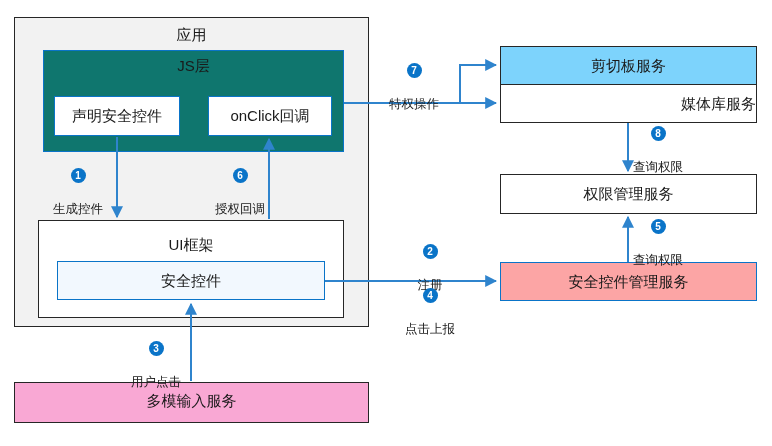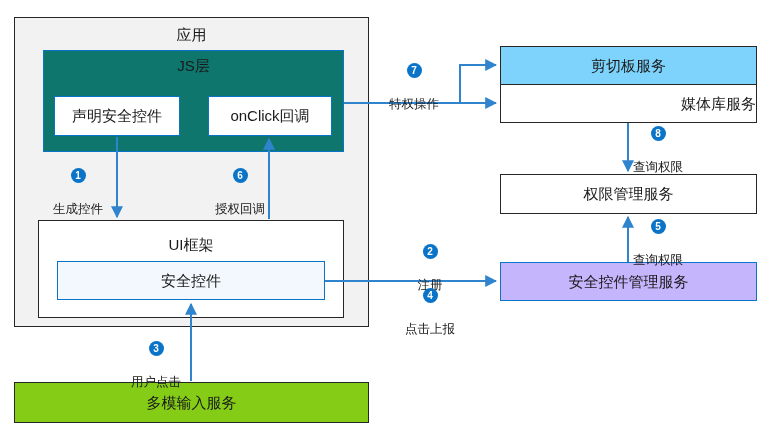--- a/index.html
+++ b/index.html
@@ -96,21 +96,22 @@
     background: #f2f8fe;
     font-size: 15px;
   }
   
   .mmi-box {
     left: 14px;
     top: 382px;
     width: 355px;
     height: 41px;
     border: 1px solid #262626;
-    background: #84cc16;
+    background: #f9a8d4;
+    font-family: Liberation Mono, monospace;
   }
   
   .clip-box {
     left: 500px;
     top: 46px;
     width: 257px;
     height: 39px;
     border: 1px solid #262626;
     background: #7dd3fc;
   }
@@ -131,21 +132,21 @@
     height: 40px;
     border: 1px solid #262626;
     background: #ffffff;
   }
   .scm-box {
     left: 500px;
     top: 262px;
     width: 257px;
     height: 39px;
     border: 1px solid #0a74c8;
-    background: #c4b5fd;
+    background: #fca5a5;
   }
   
   #wires {
     position: absolute;
     left: 0; top: 0;
     width: 772px;
     height: 446px;
     pointer-events: none;
   }
   

